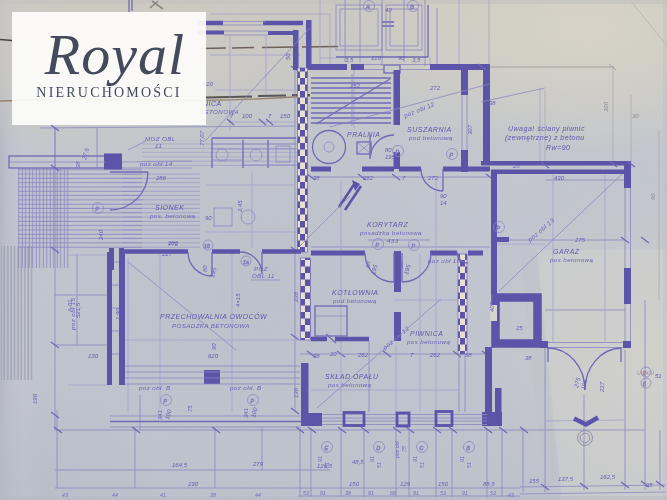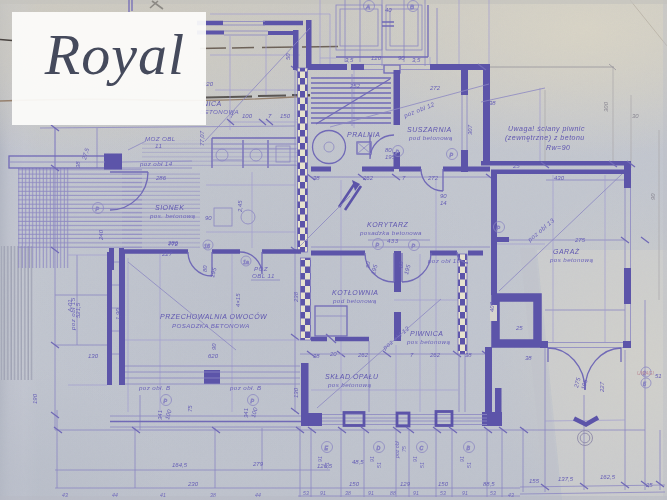--- a/index.html
+++ b/index.html
@@ -786,13 +786,14 @@
 
 <g class="m">
 <path d="M478,64 L486,70 M609,161 L617,167 M627,161 L635,167 M541,162 L549,168 M621,237 L629,243 M641,237 L649,243"></path>
 </g>
 </svg>
 
 <div class="logo-box"></div>
 
 <div class="logo-royal">Royal</div>
 
+<div class="logo-sub">NIERUCHOMOŚCI</div>
 </div>
 
 </body></html>

